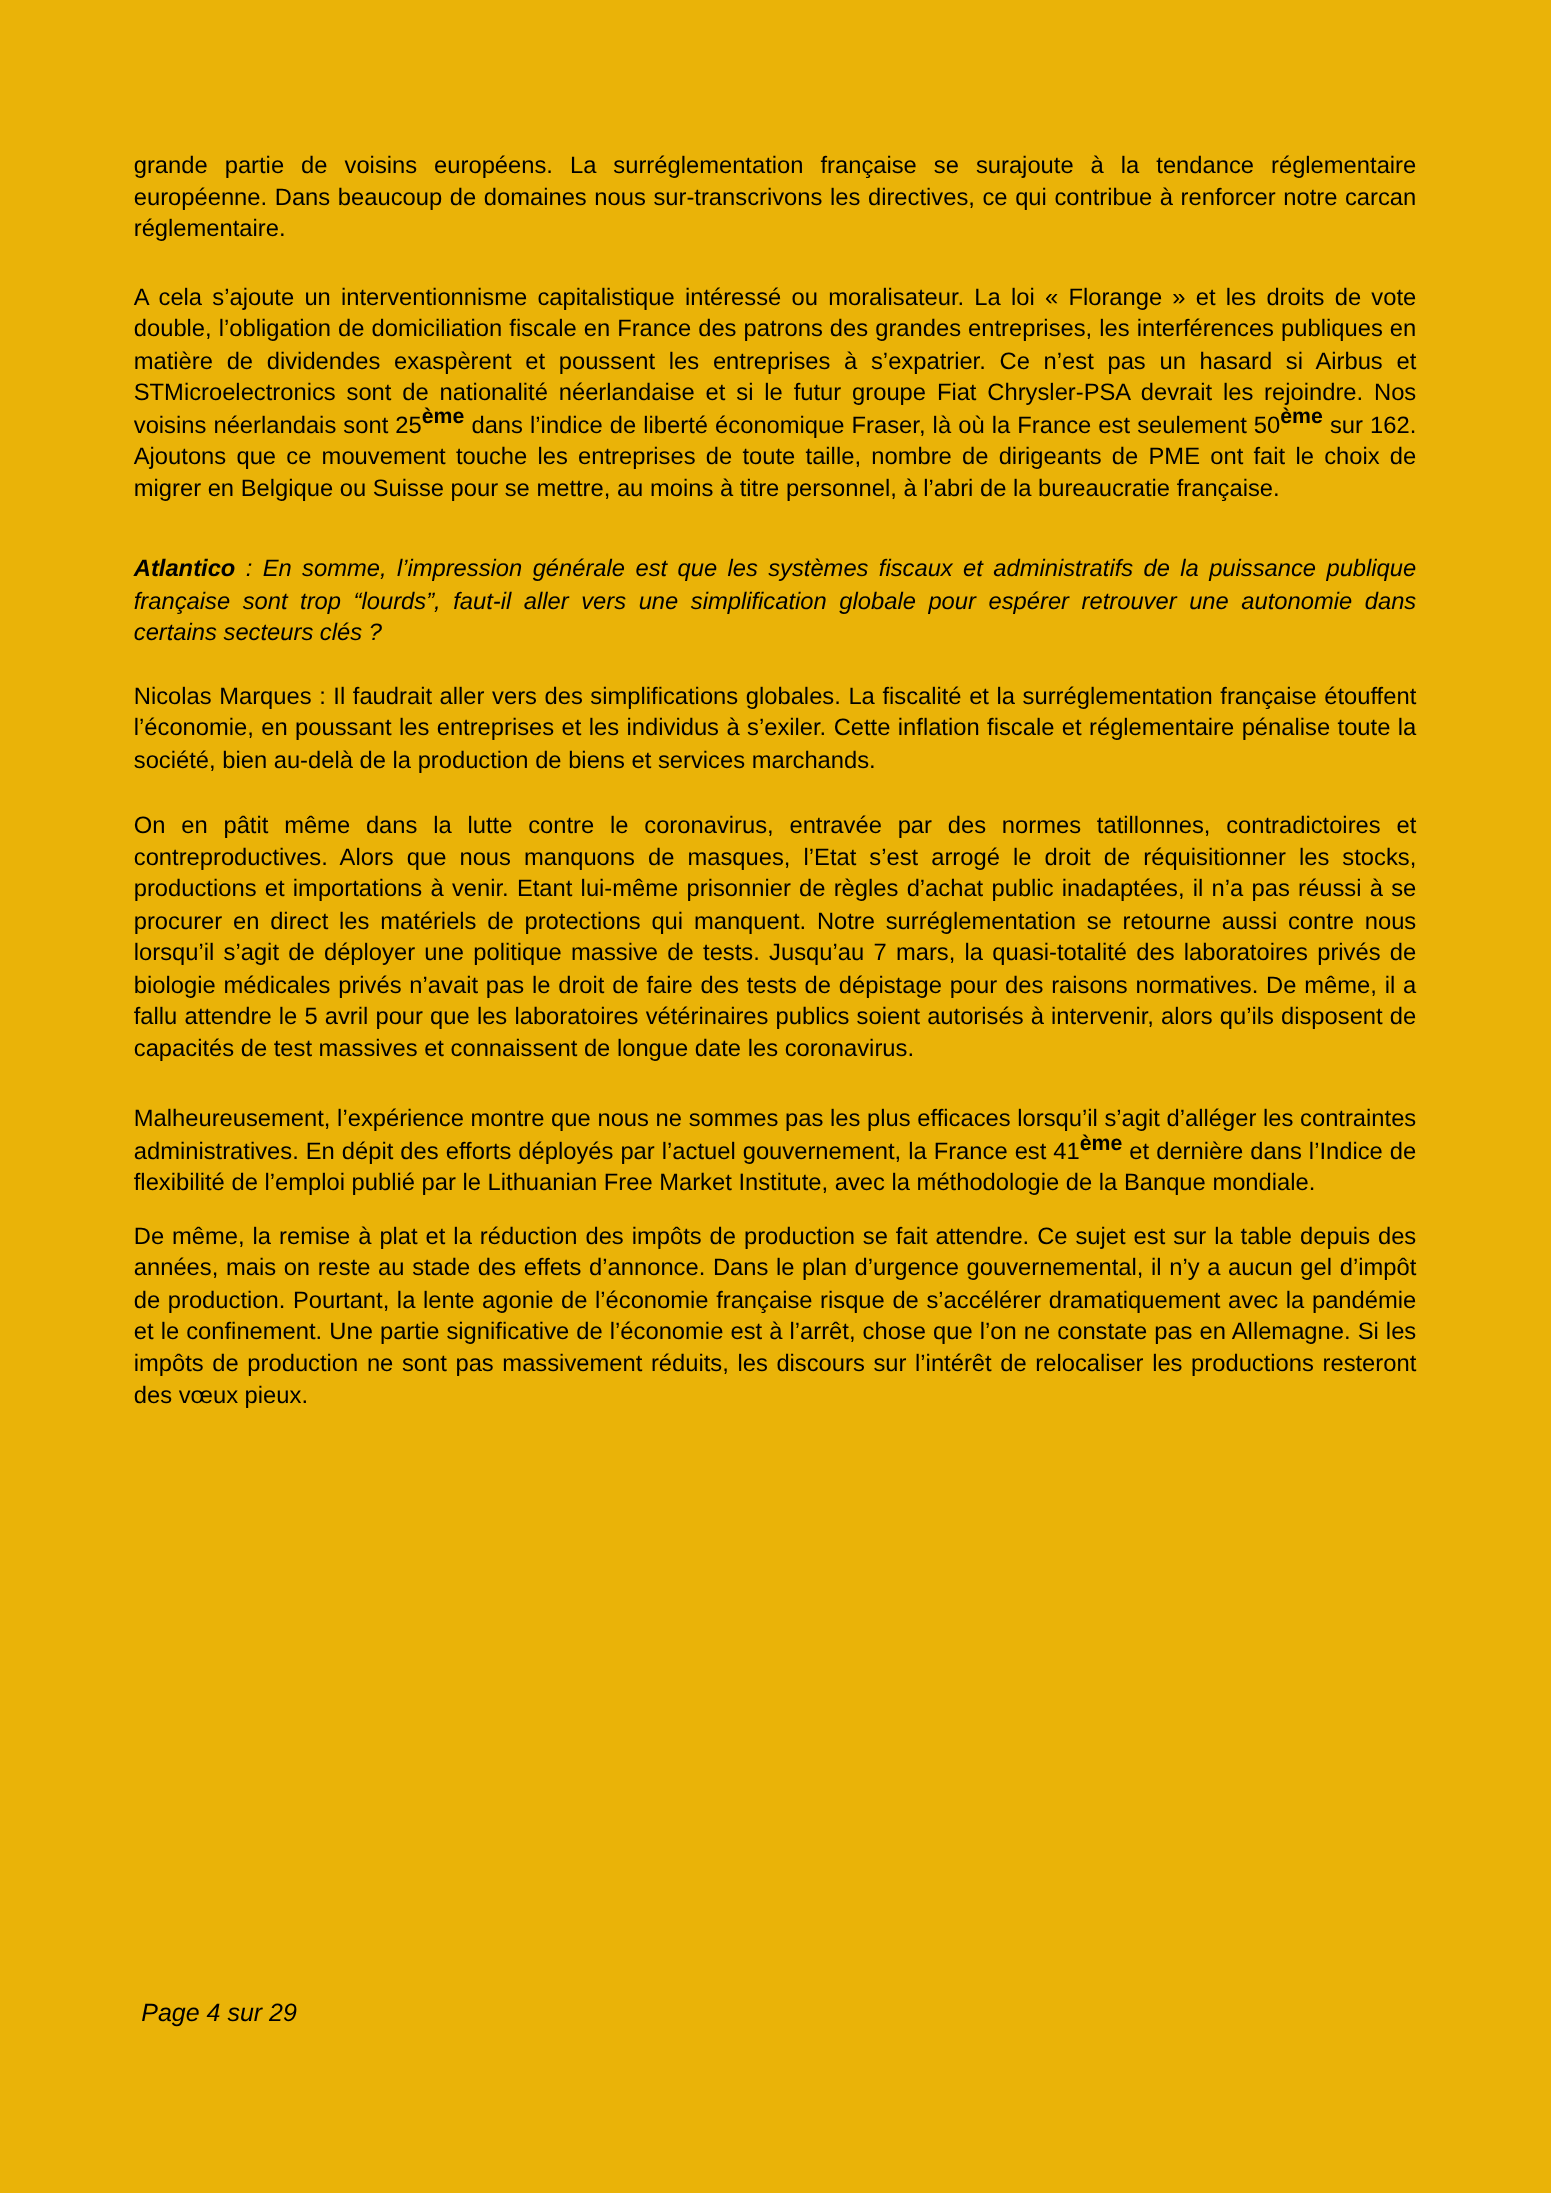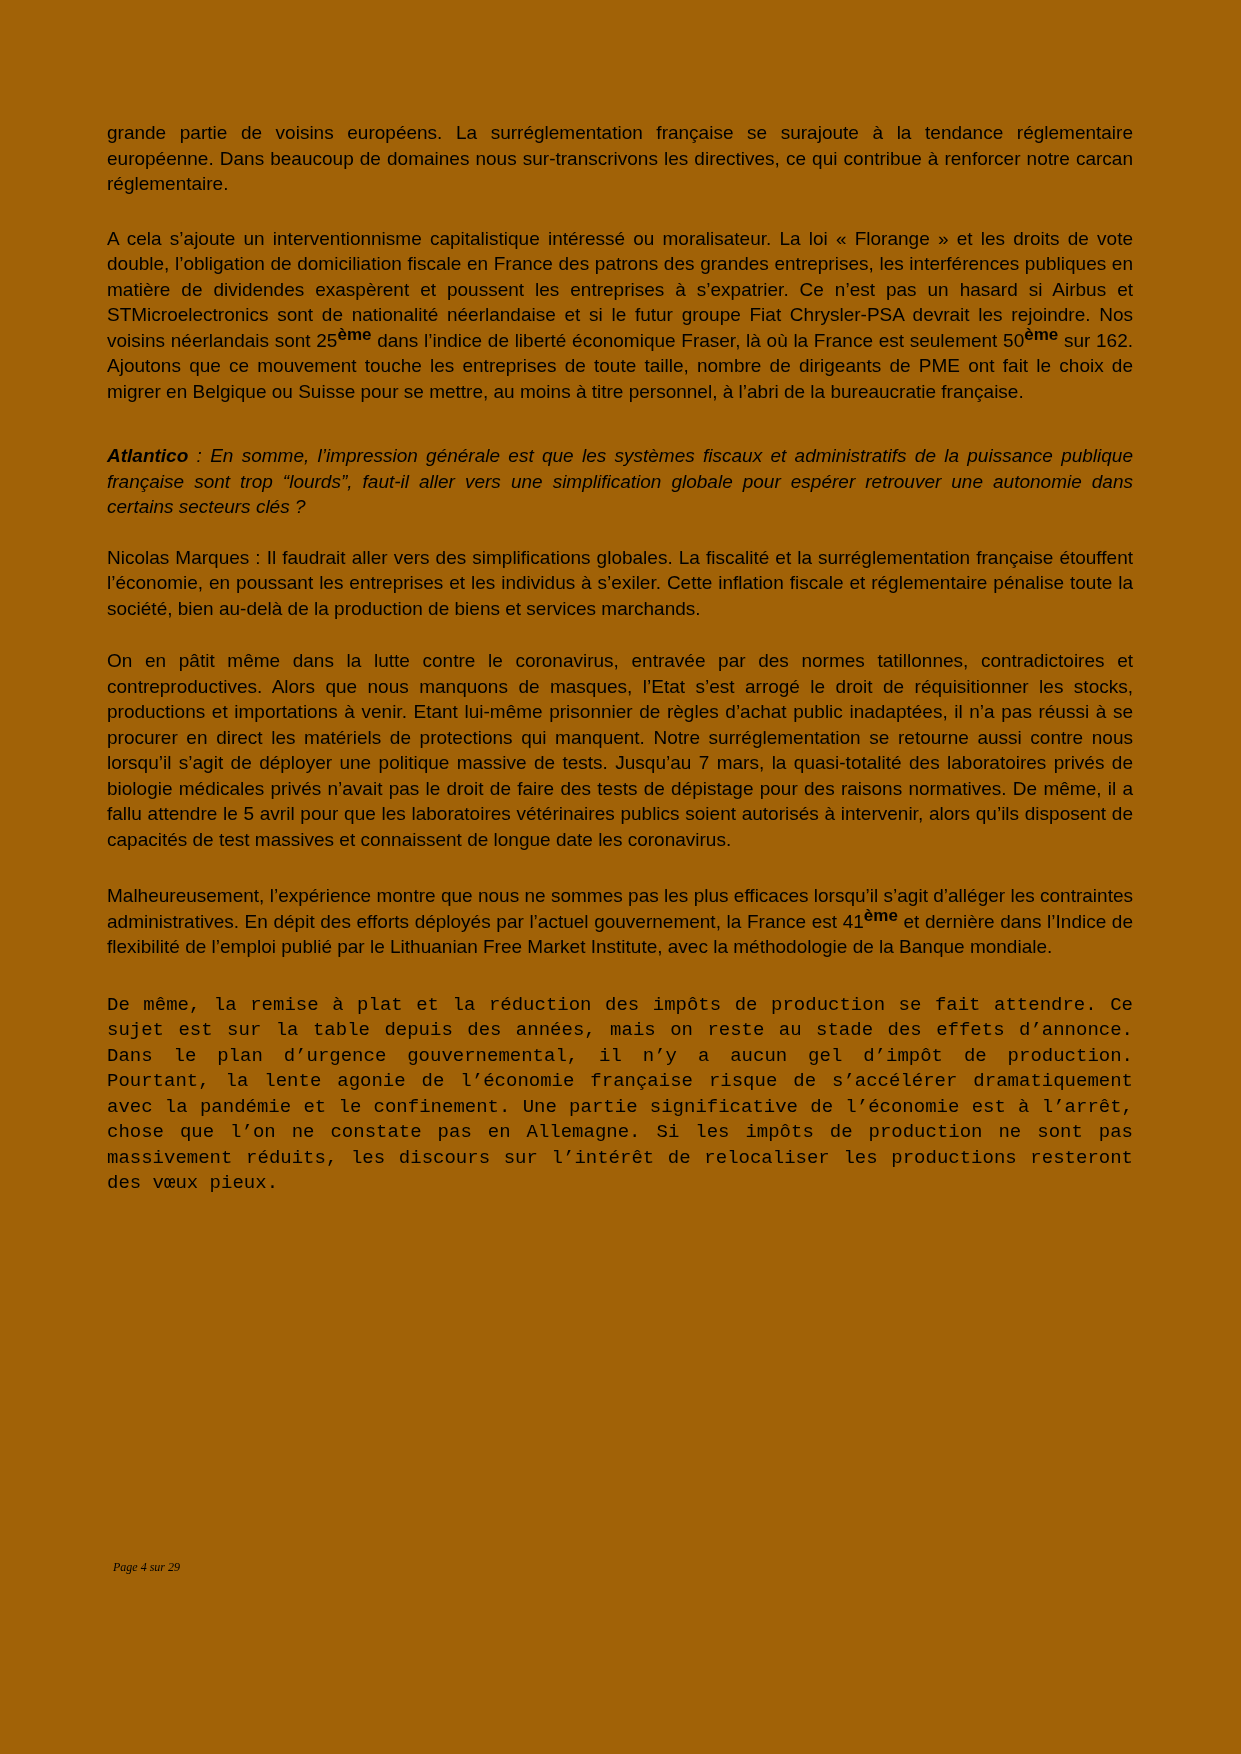--- a/index.html
+++ b/index.html
@@ -12,52 +12,52 @@
     height: 1754px;
     font-family: "Liberation Sans", sans-serif;
     color: #000000;
     position: relative;
   }
   .page {
     position: relative;
     box-sizing: border-box;
     width: 1241px;
     height: 1754px;
-    background: #a16207;
+    background: #eab308;
     padding: 120px 108px 0 107px;
     overflow: hidden;
   }
   .body-text {
     margin: 0;
     font-size: 19px;
     line-height: 25.5px;
     text-align: justify;
     color: #000000;
   }
   .para-2 { margin-top: 29px; }
   .para-q { margin-top: 39px; }
   .para-a { margin-top: 25px; }
   .para-5 { margin-top: 27px; }
   .para-6 { margin-top: 31px; }
-  .para-7 { margin-top: 33px; font-family: Liberation Mono, monospace; }
+  .para-7 { margin-top: 17px; }
   .question { font-style: italic; }
   .q-label { font-weight: bold; font-style: italic; }
   .sup {
     font-weight: bold;
     font-size: 17px;
     vertical-align: super;
     line-height: 0;
   }
   .footer {
     position: absolute;
     left: 113px;
-    top: 1560px;
-    font-family: Liberation Serif, serif;
+    top: 1600px;
+    font-family: Liberation Sans, sans-serif;
     font-style: italic;
-    font-size: 12px;
+    font-size: 20px;
     color: #000000;
   }
 </style>
 </head>
 <body>
 
 <div class="page">
 
   <p class="body-text">grande partie de voisins européens. La surréglementation française se surajoute à la tendance réglementaire européenne. Dans beaucoup de domaines nous sur-transcrivons les directives, ce qui contribue à renforcer notre carcan réglementaire.</p>
 

